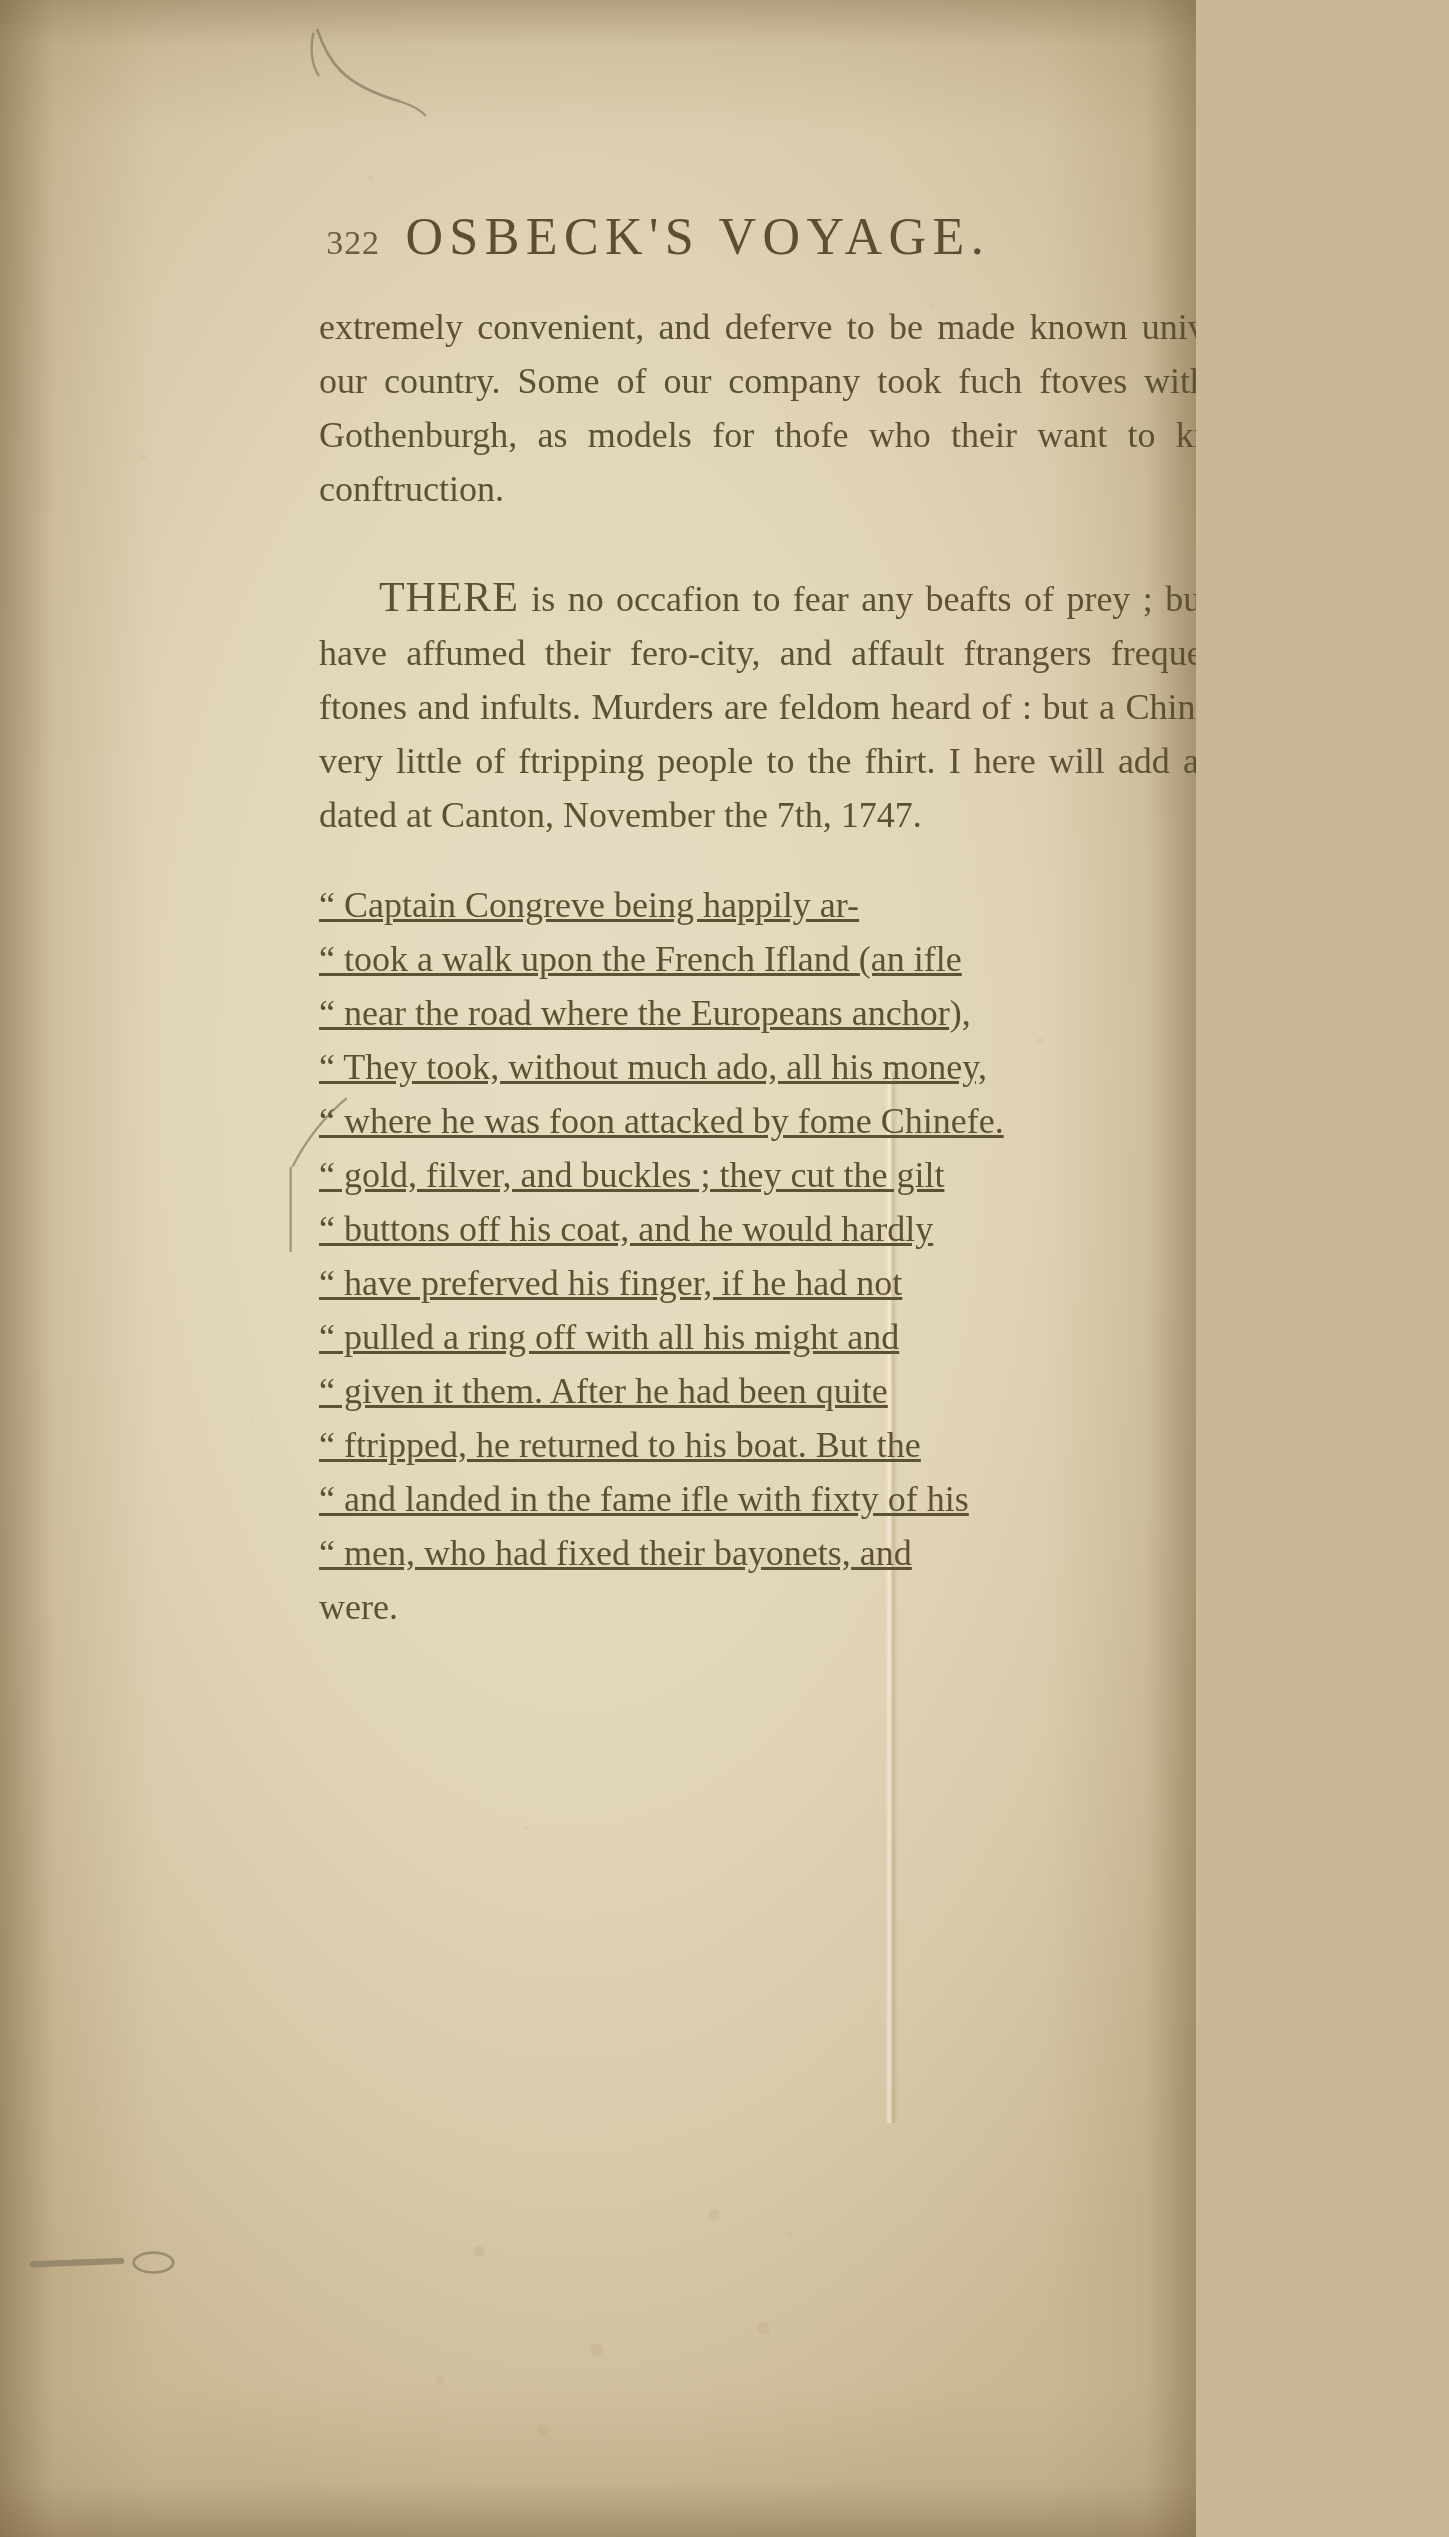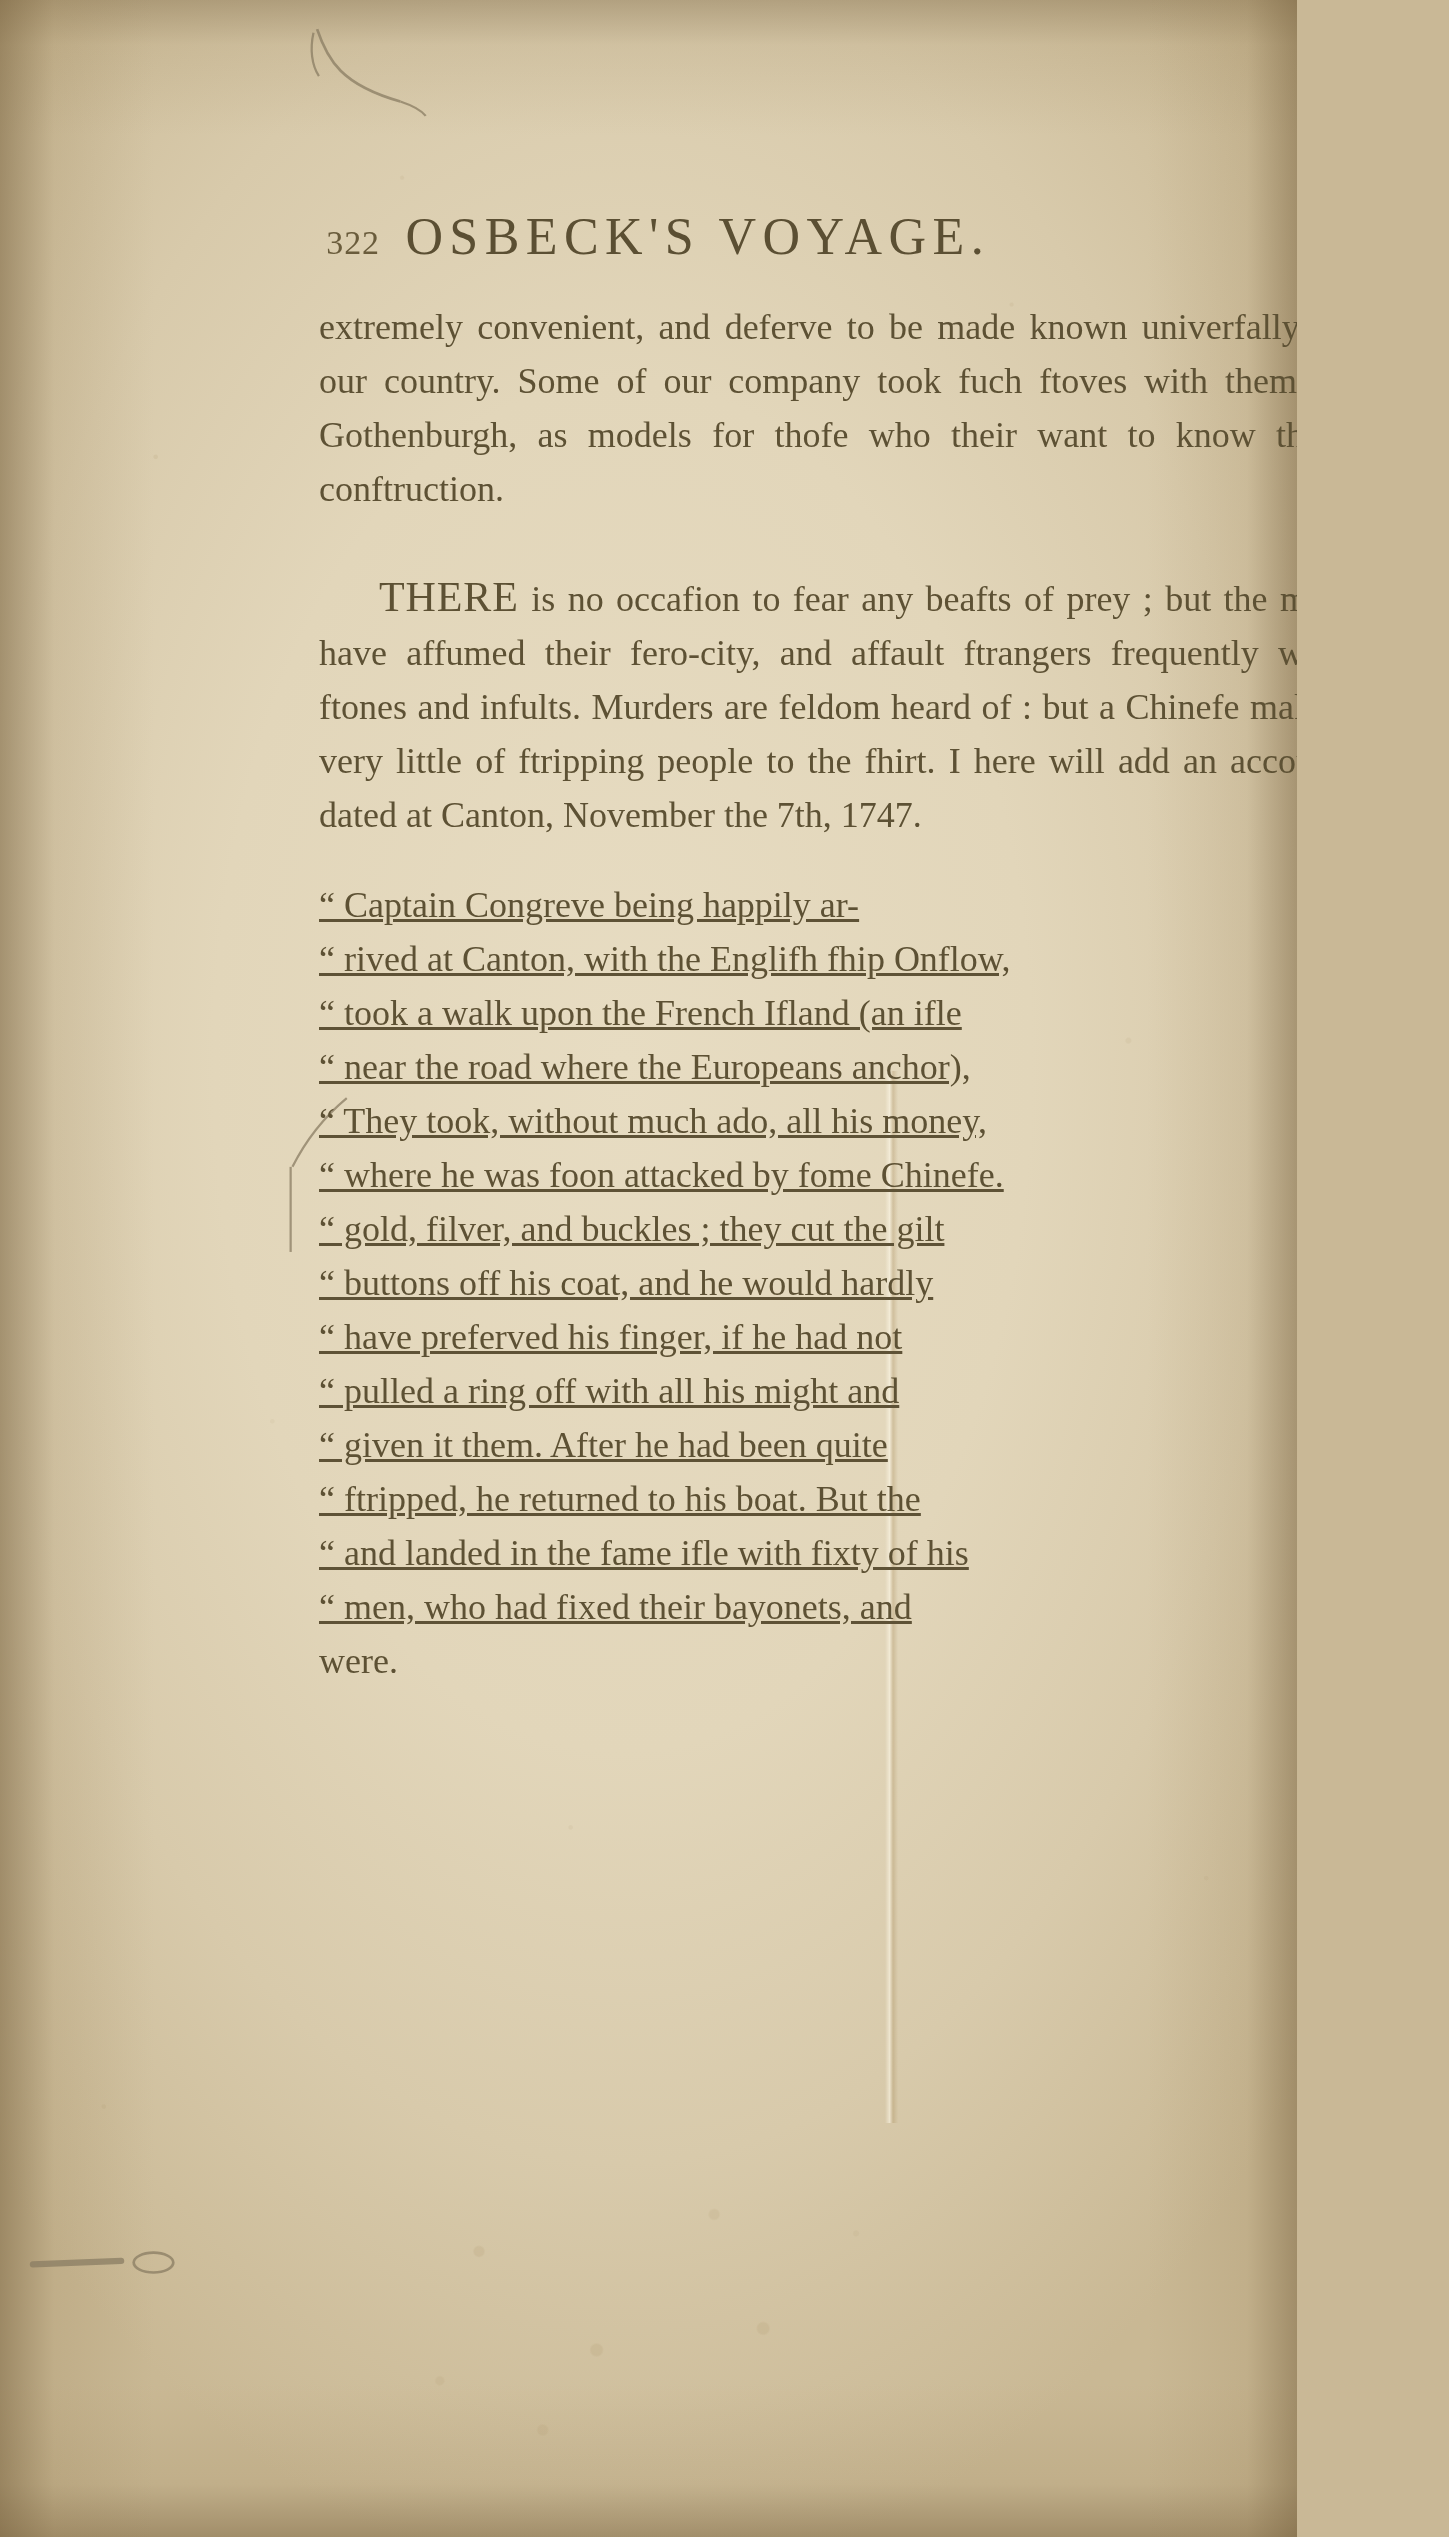--- a/index.html
+++ b/index.html
@@ -10,21 +10,21 @@
   body {
     width: 1450px;
     height: 2538px;
     overflow: hidden;
     font-family: "Liberation Serif", serif;
   }
 
   
   #page {
     position: relative;
-    width: 1297px;
+    width: 1196px;
     height: 2538px;
     background:
       radial-gradient(ellipse 70% 60% at 48% 42%, #e7dcc2 0%, #e2d6ba 45%, #d8caab 72%, #c9b894 100%);
     overflow: hidden;
   }
   
   #page:before {
     content: "";
     position: absolute;
     inset: 0;
@@ -191,21 +191,20 @@
       <span class="folio">322</span>
       <span class="running-head">OSBECK'S VOYAGE.</span>
     </div>
 
     <p class="para first">extremely convenient, and deferve to be made known univerfally in our country. Some of our company took fuch ftoves with them to Gothenburgh, as models for thofe who their want to know their conftruction.</p>
 
     <p class="para second"><span class="lead smallcaps">THERE</span> <span>is no occafion to fear any beafts of prey ; but the men have affumed their fero-city, and affault ftrangers frequently with ftones and infults. Murders are feldom heard of : but a Chinefe makes very little of ftripping people to the fhirt. I here will add an account dated at Canton, November the 7th, 1747.</span></p>
 
     <div class="quote-lines">
       <div class="q-line">“ Captain Congreve being happily ar-</div>
-      <div class="q-line">“ rived at Canton, with the Englifh fhip Onflow,</div>
       <div class="q-line">“ took a walk upon the French Ifland (an ifle</div>
       <div class="q-line">“ near the road where the Europeans anchor),</div>
       <div class="q-line">“ They took, without much ado, all his money,</div>
       <div class="q-line">“ where he was foon attacked by fome Chinefe.</div>
       <div class="q-line">“ gold, filver, and buckles ; they cut the gilt</div>
       <div class="q-line">“ buttons off his coat, and he would hardly</div>
       <div class="q-line">“ have preferved his finger, if he had not</div>
       <div class="q-line">“ pulled a ring off with all his might and</div>
       <div class="q-line">“ given it them. After he had been quite</div>
       <div class="q-line">“ ftripped, he returned to his boat. But the</div>

